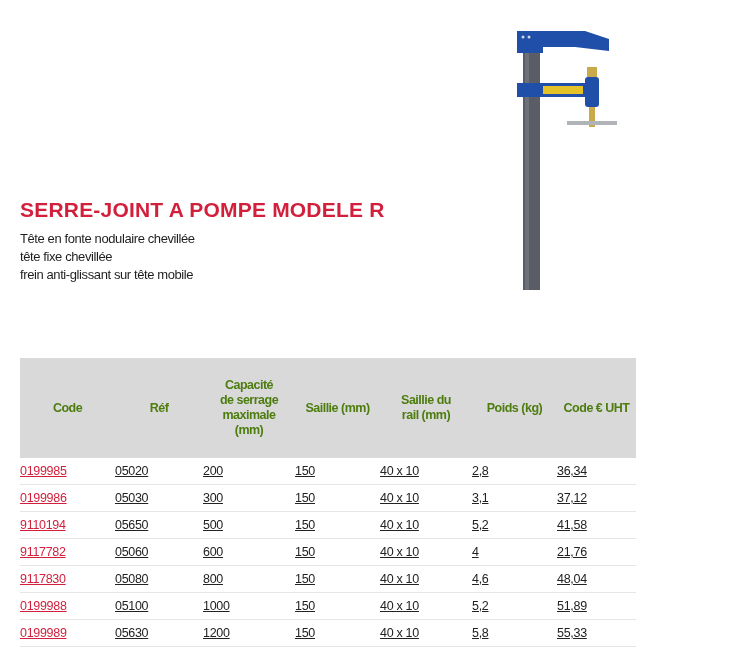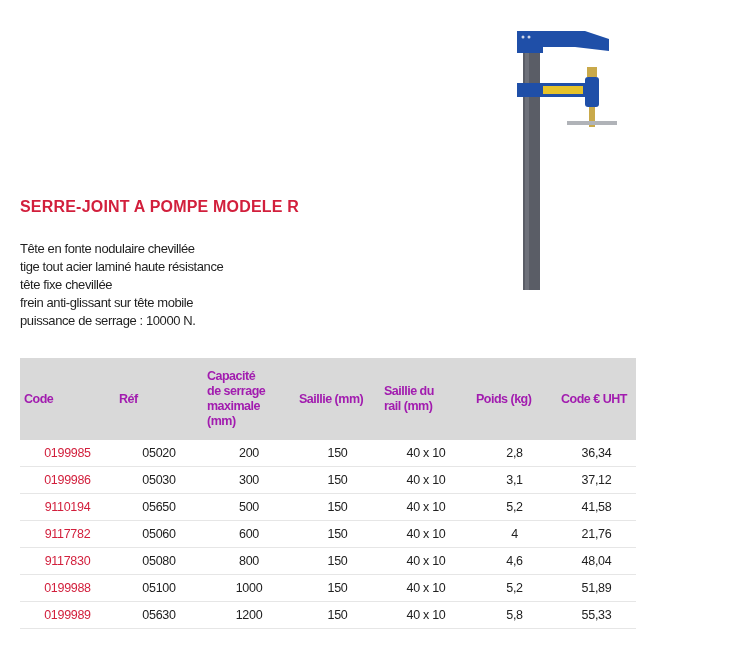--- a/index.html
+++ b/index.html
@@ -1,23 +1,23 @@
 <!DOCTYPE html>
 <html><head>
   <meta charset="utf-8">
   <style>
     html, body { margin:0; padding:0; background:#ffffff; }
     body { width:744px; height:668px; position:relative; overflow:hidden; font-family:"Liberation Sans", sans-serif; color:#1a1a1a; }
     .product-image { position:absolute; left:515px; top:25px; width:120px; height:270px; }
-    .title { position:absolute; left:20px; top:198px; font-size:16px; font-weight:bold; color:#d21f3c; letter-spacing:0.2px; white-space:nowrap; }
-    .desc { position:absolute; left:20px; top:240px; font-size:13px; line-height:18px; color:#1f1f1f; letter-spacing:-0.4px; }
+    .title { position:absolute; left:20px; top:198px; font-size:21px; font-weight:bold; color:#d21f3c; letter-spacing:0.2px; white-space:nowrap; }
+    .desc { position:absolute; left:20px; top:230px; font-size:13px; line-height:18px; color:#1f1f1f; letter-spacing:-0.4px; }
     .desc div { white-space:nowrap; }
     table.specs { position:absolute; left:20px; top:358px; width:616px; border-collapse:collapse; font-size:12.5px; letter-spacing:-0.3px; }
-    table.specs thead th { background:#d9d9d9; font-weight:bold; font-size:12.5px; line-height:15px; height:82px; padding:0 4px; text-align:left; vertical-align:middle; color:#a21caf; letter-spacing:-0.5px; }
-    table.specs tbody td { height:26px; text-align:center; border-bottom:1px solid #e6e6e6; padding:0; color:#222; }
+    table.specs thead th { background:#d9d9d9; font-weight:bold; font-size:12.5px; line-height:15px; height:100px; padding:0 4px; text-align:center; vertical-align:middle; color:#4d7c0f; letter-spacing:-0.5px; }
+    table.specs tbody td { height:26px; text-align:left; border-bottom:1px solid #e6e6e6; padding:0; color:#222;text-decoration:underline; }
     table.specs tbody td.code { color:#d21f3c; }
     col.c1 { width:95px; } col.c2 { width:88px; } col.c3 { width:92px; } col.c4 { width:85px; }
     col.c5 { width:92px; } col.c6 { width:85px; } col.c7 { width:79px; }
   </style>
 </head>
 <body>
 
 <div class="product-image">
   <svg width="120" height="270" viewBox="0 0 120 270">
     <rect x="8" y="10" width="17" height="255" fill="#5a5d66"></rect>
@@ -31,24 +31,22 @@
     <rect x="72" y="42" width="10" height="10" fill="#c9a94a"></rect>
     <rect x="74" y="82" width="6" height="20" fill="#c9a94a"></rect>
     <rect x="52" y="96" width="50" height="4" fill="#b0b3b8"></rect>
   </svg>
 </div>
 
 <div class="title">SERRE-JOINT A POMPE MODELE R</div>
 
 <div class="desc">
   <div>Tête en fonte nodulaire chevillée</div>
-  <div>tige tout acier laminé haute résistance</div>
   <div>tête fixe chevillée</div>
   <div>frein anti-glissant sur tête mobile</div>
-  <div>puissance de serrage : 10000 N.</div>
 </div>
 
 <table class="specs">
   <colgroup>
       <col class="c1">
       <col class="c2">
       <col class="c3">
       <col class="c4">
       <col class="c5">
       <col class="c6">

